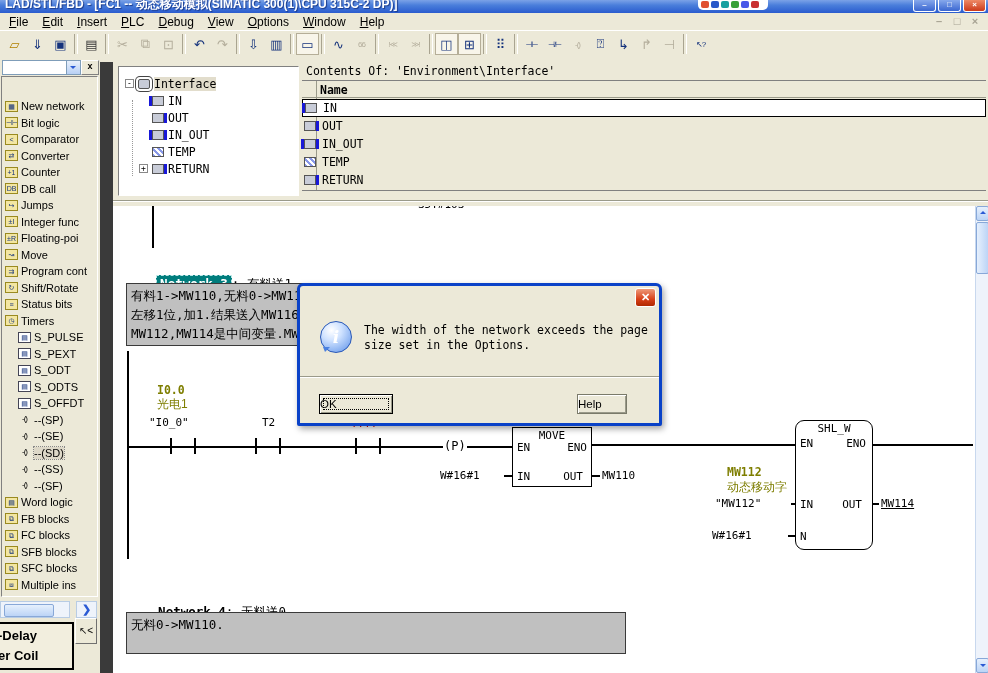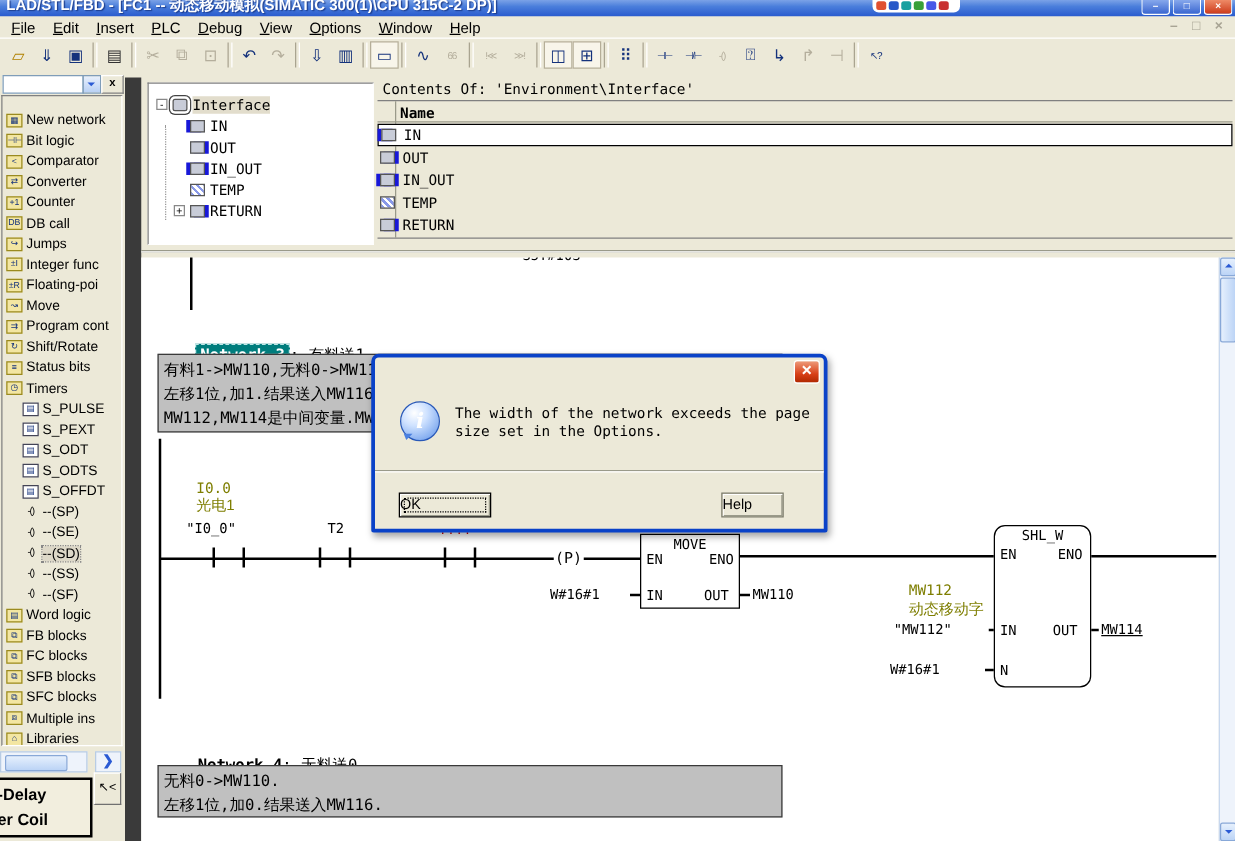--- a/index.html
+++ b/index.html
@@ -31,21 +31,21 @@
   .tb.dis{color:#b4ae9c;}
   .tb.pressed{background:#f8f5ea;border:1px solid #b5ae98;width:21px;height:20px;}
   .tb.sep{width:2px;height:20px;border-left:1px solid #a9a490;border-right:1px solid #fff;margin:0 2px;}
   
   .pane-combo{left:2px;top:60px;width:63px;height:13px;background:#fff;border:1px solid #7f9db9;}
   .pane-drop{left:66px;top:60px;width:13px;height:13px;background:linear-gradient(180deg,#e8f0fc,#b8d0f4);border:1px solid #7f9db9;}
   .pane-drop::after{content:"";position:absolute;left:3px;top:5px;border:3px solid transparent;border-top-color:#2a5ad4;}
   .pane-close{left:81px;top:60px;width:16px;height:13px;background:#ece9d8;border:1px solid #fff;border-right-color:#808080;border-bottom-color:#808080;
     font-size:9px;line-height:11px;text-align:center;font-weight:bold;color:#000;}
   .tree{left:1px;top:76px;width:97px;height:521px;background:#ece9d8;border:1px solid #808080;border-right-color:#fff;border-bottom-color:#fff;
-    box-sizing:border-box;padding-top:11px;overflow:hidden;}
+    box-sizing:border-box;padding-top:21px;overflow:hidden;}
   .trow{height:16.5px;display:flex;align-items:center;white-space:nowrap;overflow:hidden;padding-left:3px;font-size:11px;}
   .trow.child{padding-left:16px;}
   .ticon{flex:0 0 13px;height:11px;margin-right:3px;background:#f3e6a2;border:1px solid #9a8a20;
     font-size:7px;line-height:10px;text-align:center;color:#14327c;box-sizing:border-box;overflow:hidden;}
   .ticon.timer{background:#fff;border-color:#445;}
   .ticon.coil{background:none;border:none;font-size:8px;color:#000;letter-spacing:-1px;}
   .trow.sel .tlabel{background:#ddd8c8;outline:1px dotted #888;}
   .hscroll{left:0;top:601px;width:70px;height:17px;background:#eef3fb;border:1px solid #b8cce4;box-sizing:border-box;}
   .hthumb{position:absolute;left:3px;top:2px;width:48px;height:11px;border:1px solid #88a8d8;border-radius:2px;
     background:linear-gradient(180deg,#e6f0fd,#bcd4f6);}
@@ -90,21 +90,21 @@
   .hl{position:absolute;height:1.5px;background:#000;}
   .clipwrap{left:418px;top:206px;height:4px;width:70px;overflow:hidden;}
   .clipwrap span{display:block;margin-top:-8px;font-family:"DejaVu Sans Mono",monospace;font-size:11px;}
   .netline{position:absolute;font-family:"DejaVu Sans Mono",monospace;font-size:12.5px;white-space:pre;}
   .net-chip{display:inline-block;background:#007d7d;color:#fff;font-weight:bold;padding:0 3px;border:1px dashed #bfe8e8;}
   .net-bold{font-weight:bold;}
   .cbox{position:absolute;width:500px;background:#c0c0c0;border:1px solid #3a3a3a;box-sizing:border-box;
     font-family:"DejaVu Sans Mono",monospace;font-size:12.5px;line-height:19px;padding:2px 4px;white-space:nowrap;overflow:hidden;}
   .contactbar{position:absolute;width:2px;height:16px;background:#000;}
   .olv{color:#7e7e00;}
-  .bold{font-weight:normal;}
+  .bold{font-weight:bold;}
   .lad{position:absolute;font-family:"DejaVu Sans Mono",monospace;font-size:11px;white-space:pre;}
   .lad.r{}
   .redlbl{color:#cc0000;z-index:2;}
   .coilP{background:#fff;padding:0 1px;font-size:12px;z-index:2;}
   .block{position:absolute;background:#fff;border:1.5px solid #000;box-sizing:border-box;}
   .btitle{position:absolute;width:100%;text-align:center;top:1px;font-family:"DejaVu Sans Mono",monospace;font-size:11px;}
   .bpin{position:absolute;font-family:"DejaVu Sans Mono",monospace;font-size:11px;}
   
   .vscroll{left:975px;top:206px;width:13px;height:467px;background:#eef3fb;border-left:1px solid #c8d8ee;box-sizing:border-box;}
   .vbtn{position:absolute;left:0;width:13px;height:15px;border:1px solid #88a8d8;border-radius:2px;background:linear-gradient(180deg,#e6f0fd,#bcd4f6);box-sizing:border-box;}
@@ -526,21 +526,20 @@
   <div class="hl" style="left:873px;top:503px;width:6px;"></div>
   <div class="lad" style="left:881px;top:497px;text-decoration:underline;">MW114</div>
   <div class="hl" style="left:873px;top:444px;width:100px;"></div>
 
   <div class="netline" style="left:128px;top:589px;">
     <span class="net-bold">Network 4</span><span>: 无料送0</span>
   </div>
   <div class="cbox" style="left:126px;top:612px;height:42px;">
 
   <div>无料0-&gt;MW110.</div>
-      <div>左移1位,加0.结果送入MW116.</div>
     </div>
 
   <div class="abs vscroll">
     <div class="vbtn up"></div>
     <div class="vthumb"></div>
     <div class="vbtn down"></div>
   </div>
 
   <div class="abs dlg">
     <div class="dlg-close">✕</div>

